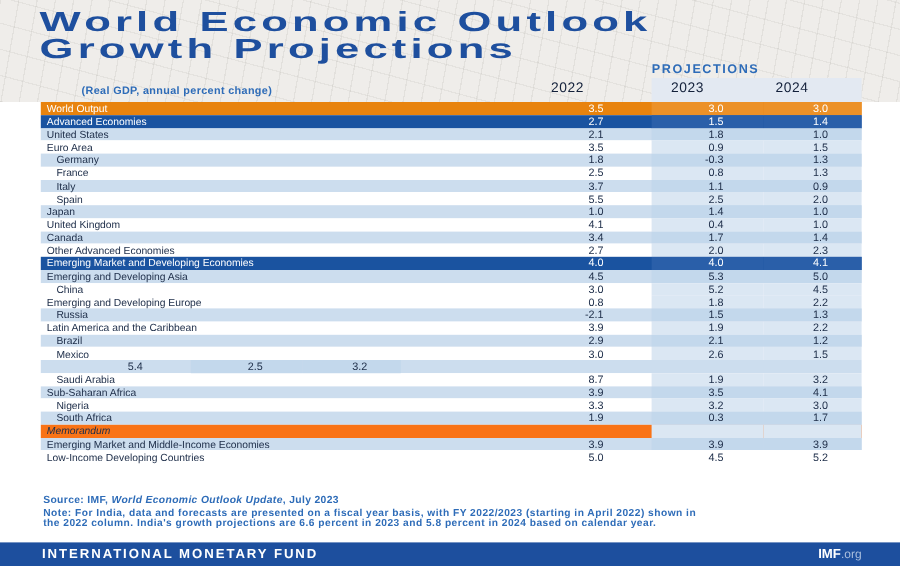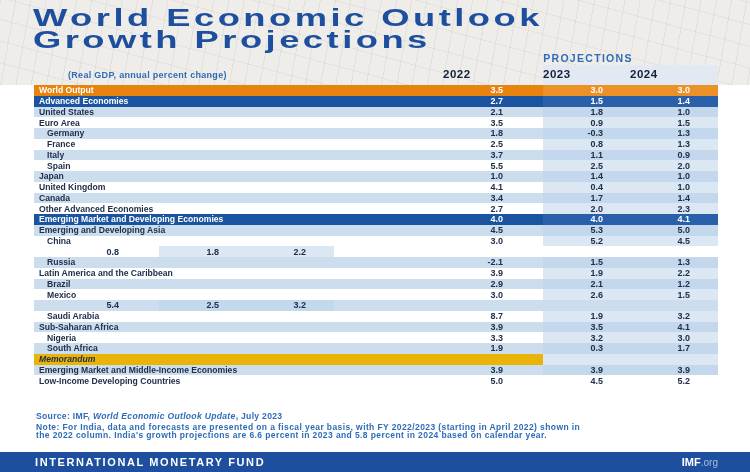--- a/index.html
+++ b/index.html
@@ -24,43 +24,43 @@
   }
   .projections {
     position:absolute; left:468px; top:52px; width:240px; text-align:center;
     font-size:10.5px; font-weight:bold; letter-spacing:1.3px; color:#2e6cb8;
   }
   .subtitle {
     position:absolute; left:36px; top:70px;
     font-size:9px; font-weight:bold; letter-spacing:0.3px; color:#2e6cb8;padding-left:32px;
   }
   .yearhead {
-    position:absolute; top:68px; width:60px; text-align:left;
-    font-size:11.5px; font-weight:bold; letter-spacing:0.5px; color:#13203a;
+    position:absolute; top:68px; width:60px; text-align:center;
+    font-size:11.5px; font-weight:normal; letter-spacing:0.5px; color:#13203a;
   }
   #yh22 { left:443px; } #yh23 { left:543px; } #yh24 { left:630px; }
 
   .table { position:absolute; left:34px; top:85px; width:684px; }
-  .row { display:flex; height:10.76px; align-items:center; font-weight:bold; color:#20304b; }
+  .row { display:flex; height:10.76px; align-items:center; font-weight:normal; color:#20304b; }
   .lbl { flex:1; padding-left:5px; font-size:8.6px; white-space:nowrap; }
   .ind .lbl { padding-left:13px; }
   .v  { font-size:9px; text-align:right; height:100%; display:flex; align-items:center; justify-content:flex-end; }
   .v1 { width:125px; padding-right:40px; }
   .v2 { width:93px;  padding-right:33px; }
   .v3 { width:82px;  padding-right:28px; }
 
   .s-orange { background:#e8830e; color:#ffffff; }
   .s-orange .v2, .s-orange .v3 { background:#ec9128; }
   .s-navy   { background:#1a53a0; color:#ffffff;justify-content:center; }
   .s-navy .v2, .s-navy .v3 { background:#2a5fa9; }
   .s-lt     { background:#ccddee; }
   .s-lt .v2, .s-lt .v3 { background:#c3d8ec; }
   .s-white  { background:#ffffff; }
   .s-white .v2, .s-white .v3 { background:#dbe7f3; }
-  .s-memo   { background:#eab308; font-style:italic; }
+  .s-memo   { background:#f97316; font-style:italic; }
   .s-memo .v2, .s-memo .v3 { background:#dbe7f3; }
   .noband .v2, .noband .v3 { background:transparent !important; }
 
   .source {
     position:absolute; left:36px; top:411px;
     font-size:8.6px; font-weight:bold; letter-spacing:0.3px; color:#2e6cb8;
   }
   .note {
     position:absolute; left:36px; top:424px; width:560px;
     font-size:8.5px; font-weight:bold; letter-spacing:0.4px; line-height:7.9px; color:#2e6cb8;
@@ -196,20 +196,21 @@
 
   <div class="row s-white ind">
     <span class="lbl">China</span>
     <span class="v v1">3.0</span>
     <span class="v v2">5.2</span>
     <span class="v v3">4.5</span>
   </div>
 
 
   <div class="row s-white">
+    <span class="lbl">Emerging and Developing Europe</span>
     <span class="v v1">0.8</span>
     <span class="v v2">1.8</span>
     <span class="v v3">2.2</span>
   </div>
 
   <div class="row s-lt ind">
     <span class="lbl">Russia</span>
     <span class="v v1">-2.1</span>
     <span class="v v2">1.5</span>
     <span class="v v3">1.3</span>

